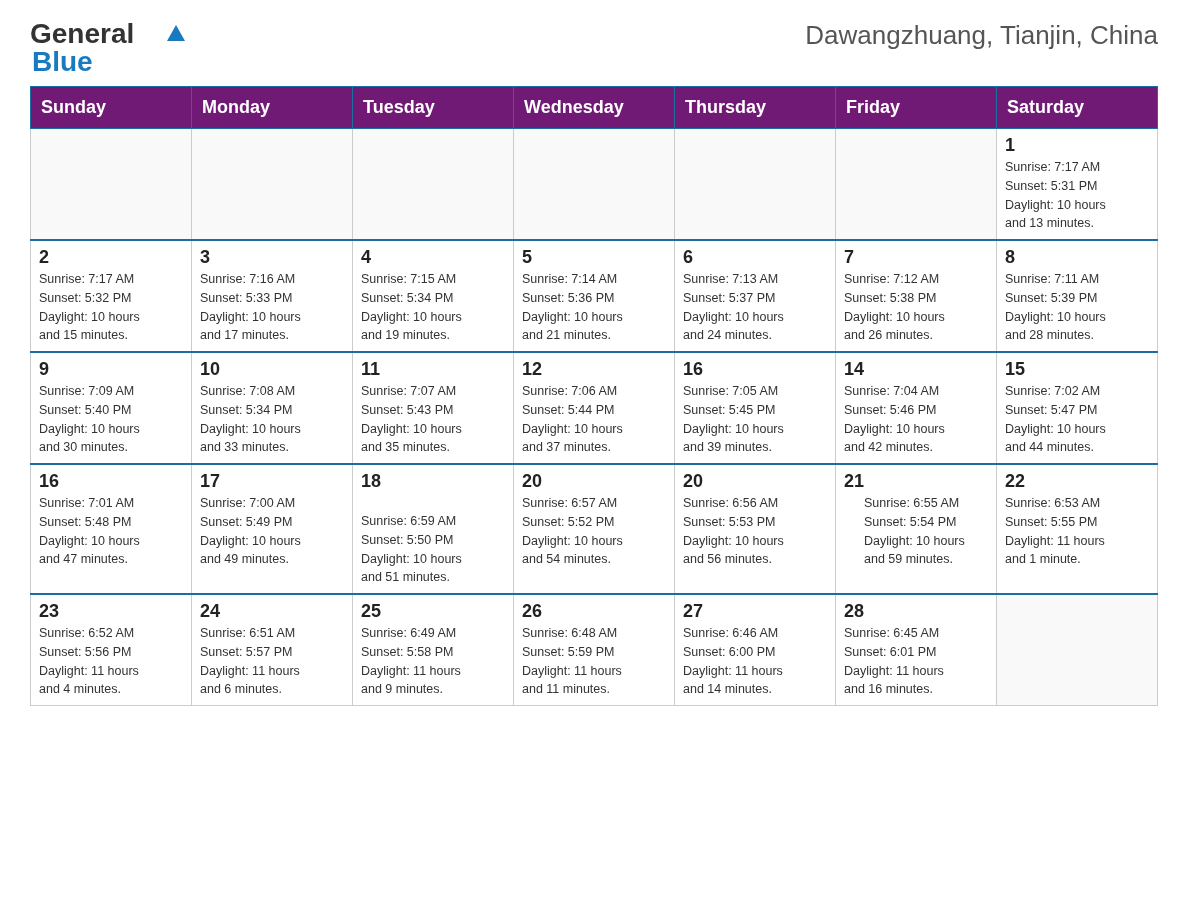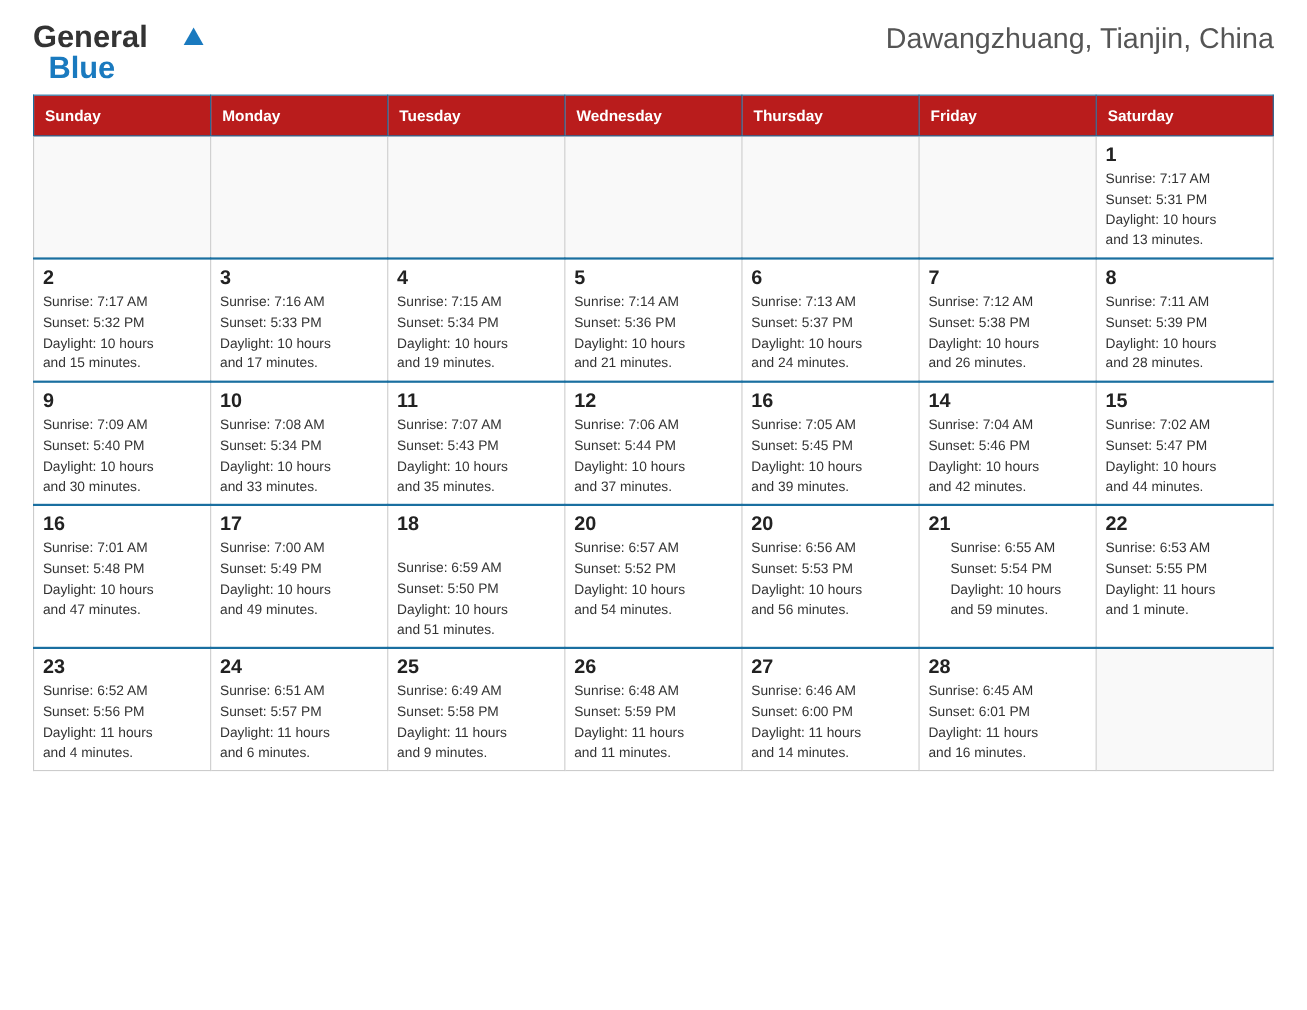--- a/index.html
+++ b/index.html
@@ -50,23 +50,23 @@
     .location {
       font-size: 26px;
       color: #555;
     }
     table {
       width: 100%;
       border-collapse: collapse;
       margin-top: 10px;
     }
     thead tr th {
-      background-color: #b91c1c;
+      background-color: #701a75;
       color: #fff;
-      font-size: 14px;
+      font-size: 18px;
       font-weight: bold;
       padding: 10px 10px;
       text-align: left;
       border: 1px solid #1a6fa0;
     }
     tbody tr td {
       vertical-align: top;
       border: 1px solid #ccc;
       padding: 6px 8px;
       width: 14.28%;
@@ -102,21 +102,21 @@
 <body>
 
 <div class="header">
   <div class="logo">
     <div class="logo-icon">
       <span class="logo-general">General</span>
       <svg width="22" height="22" viewBox="0 0 22 22" style="margin-left:3px;vertical-align:middle;">
         <polygon points="2,18 11,2 20,18" fill="#1a7abf"></polygon>
       </svg>
     </div>
-    <span class="logo-blue" style="margin-left:14px;">Blue</span>
+    <span class="logo-blue" style="margin-left:2px;">Blue</span>
   </div>
   <div class="title-block">
     <div class="location">Dawangzhuang, Tianjin, China</div>
   </div>
 </div>
 
 <table>
   <thead>
     <tr>
     <th>Sunday</th>

